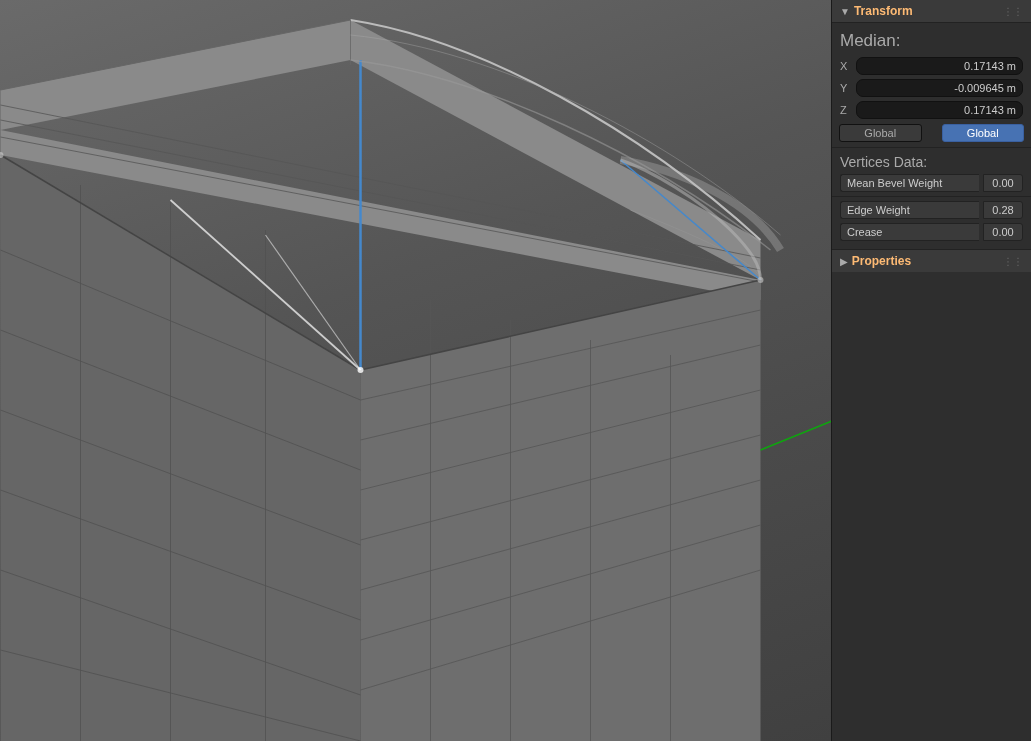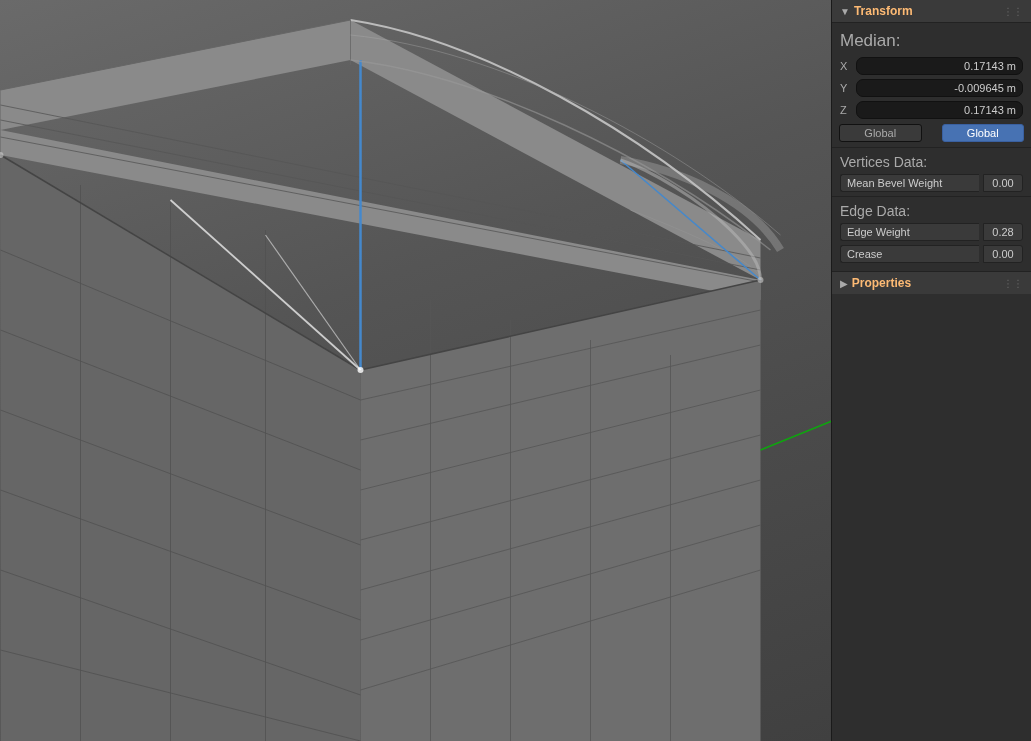--- a/index.html
+++ b/index.html
@@ -334,21 +334,20 @@
 
     <div class="sub-section-label">Vertices Data:</div>
 
     <div class="data-row">
       <div class="data-row-label">Mean Bevel Weight</div>
       <div class="data-row-value">0.00</div>
     </div>
 
     <div class="divider"></div>
 
-    <div class="sub-section-label">Edge Data:</div>
 
     <div class="data-row">
       <div class="data-row-label">Edge Weight</div>
       <div class="data-row-value">0.28</div>
     </div>
 
     <div class="data-row">
       <div class="data-row-label">Crease</div>
       <div class="data-row-value">0.00</div>
     </div>

